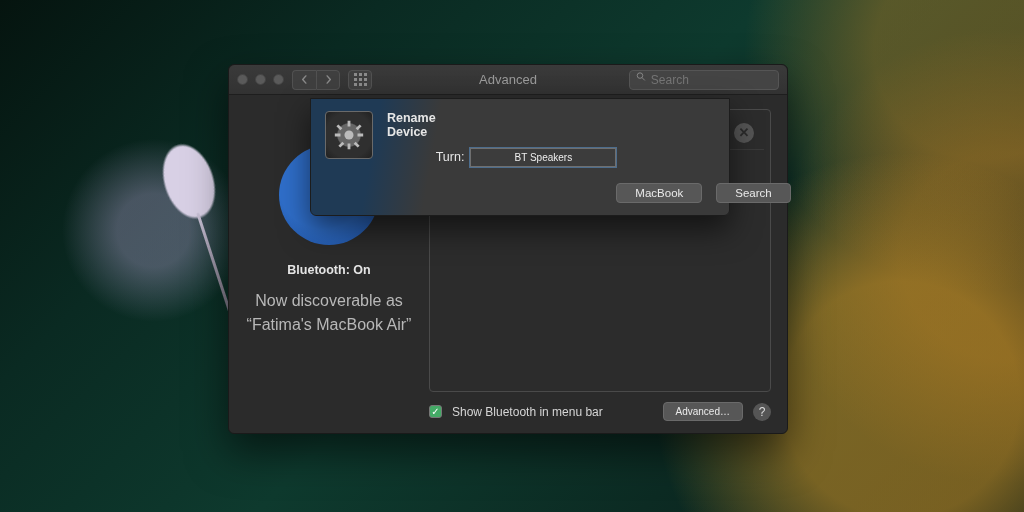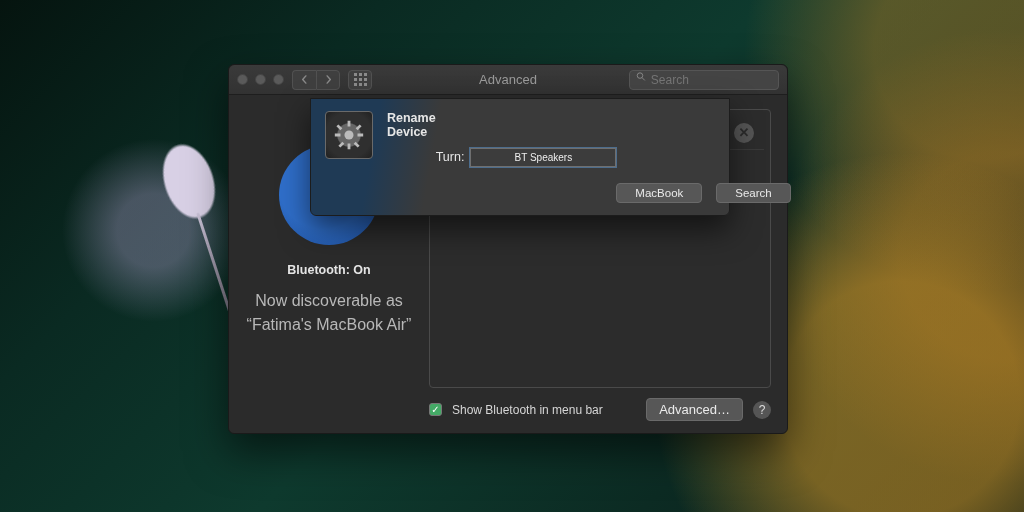--- a/index.html
+++ b/index.html
@@ -76,21 +76,21 @@
   .rightcol{ flex:1; display:flex; flex-direction:column; padding:14px 16px 12px 0; }
   .devicebox{
     flex:1; border:1px solid #4a4a4a; border-radius:4px; background:#2c2c2c;
     padding:6px;
   }
   .devrow{ height:34px; border-bottom:1px solid #3a3a3a; display:flex; align-items:center; justify-content:flex-end; padding:0 10px;}
   .devremove{width:20px;height:20px;border-radius:50%;background:#555;display:flex;align-items:center;justify-content:center;color:#2b2b2b;font-size:13px;font-weight:700;}
 
   .bottomrow{ display:flex; align-items:center; gap:10px; padding:10px 0 0 0; color:#d6d6d6; font-size:12px;}
   .chk{width:13px;height:13px;border:1px solid #777;border-radius:3px;background:#4a6; display:flex;align-items:center;justify-content:center;color:#fff;font-size:10px;}
-  .advbtn{ margin-left:auto; background:#575757;border:1px solid #6a6a6a;border-radius:4px;padding:3px 12px;color:#eaeaea;font-size:13px;cursor:pointer;}
+  .advbtn{ margin-left:auto; background:#575757;border:1px solid #6a6a6a;border-radius:4px;padding:3px 12px;color:#eaeaea;font-size:10px;cursor:pointer;}
   .helpbtn{width:18px;height:18px;border-radius:50%;background:#555;color:#ddd;font-size:12px;display:flex;align-items:center;justify-content:center;}
 
   
   .sheet{
     position:absolute; left:310px; top:98px; width:420px; height:118px;
     background:linear-gradient(100deg,#1f3a55 0 16%, #3a3a3a 30%);
     border:1px solid #1c1c1c; border-radius:0 0 6px 6px;
     box-shadow:0 14px 30px rgba(0,0,0,.55);
     padding:12px 16px 12px 14px; color:#e6e6e6; font-size:12.5px;
     display:flex; gap:14px;

